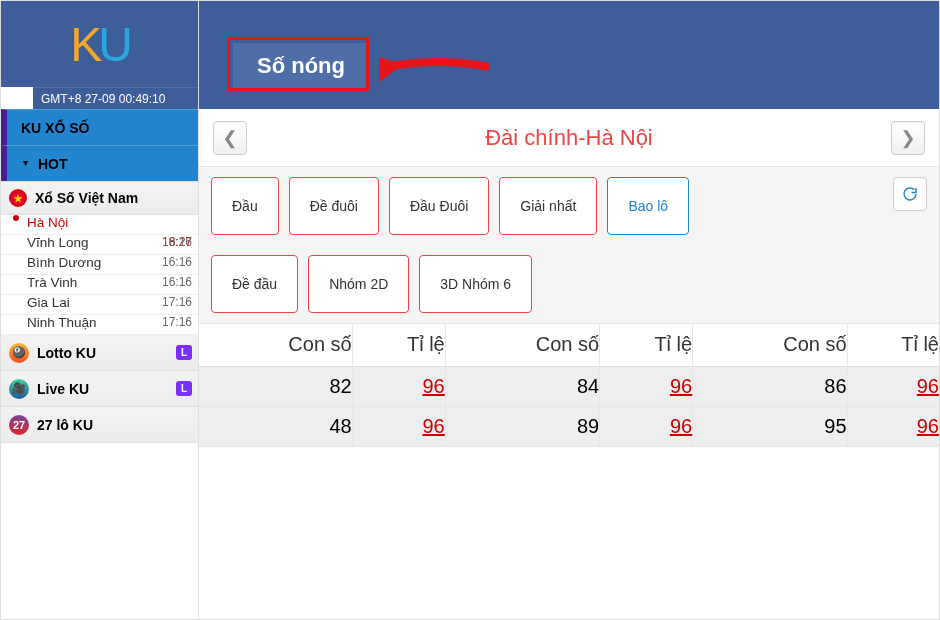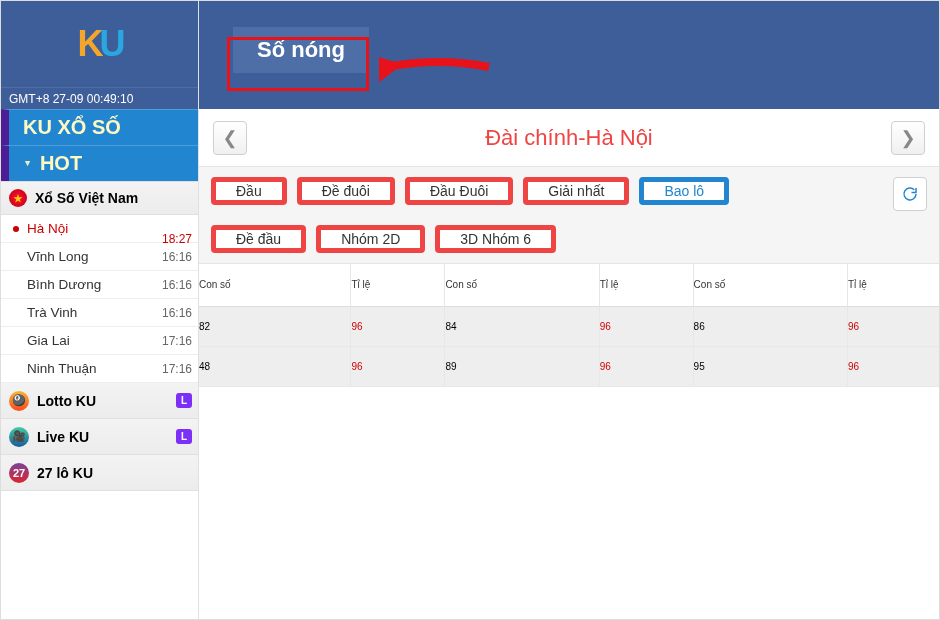--- a/index.html
+++ b/index.html
@@ -2,63 +2,63 @@
 <html><head>
 <meta charset="utf-8">
 <style>
   * { box-sizing: border-box; margin: 0; padding: 0; }
   html, body { width: 940px; height: 620px; font-family: Arial, sans-serif; background: #fff; }
   .app { display: flex; width: 940px; height: 620px; position: relative; border: 1px solid #ddd; }
 
   
   .sidebar { width: 198px; flex: 0 0 198px; background: #fff; border-right: 1px solid #e0e0e0; display: flex; flex-direction: column; overflow: hidden; }
   .logo-area { background: #3e5e9a; height: 86px; display: flex; align-items: center; justify-content: center; }
-  .logo-text { font-size: 36px; font-weight: 700; letter-spacing: -4px; }
+  .logo-text { font-size: 48px; font-weight: 400; letter-spacing: -4px; }
   .logo-k { color: #f4a62a; }
   .logo-u { color: #2aa7e0; }
-  .clock { background: #3e5e9a; color: #fff; font-size: 12px; height: 22px; display: flex; align-items: center; padding-left: 8px; border-top: 1px solid rgba(255,255,255,.1); }
-  .nav-section { background: #2285cf; color: #fef9c3; font-size: 20px; font-weight: bold; height: 36px; display: flex; align-items: center; padding-left: 14px; border-top: 1px solid rgba(255,255,255,.2); border-left: 8px solid #4c1d95; cursor: pointer; }
+  .clock { background: #3e5e9a; color: #fff; font-size: 12px; height: 22px; display: flex; align-items: center; padding-left: 8px; border-top: 1px solid rgba(255,255,255,.1); margin-left: 32px; }
+  .nav-section { background: #2285cf; color: #000000; font-size: 14px; font-weight: bold; height: 36px; display: flex; align-items: center; padding-left: 14px; border-top: 1px solid rgba(255,255,255,.2); border-left: 6px solid #4c1d95; cursor: pointer; }
   .nav-section.hot::before { content: "▲"; transform: rotate(180deg); font-size: 9px; margin-right: 8px; opacity: .9; display:inline-block;}
   .vn-head { height: 34px; display: flex; align-items: center; padding-left: 8px; font-size: 14px; font-weight: bold; color: #000; background: linear-gradient(#f3f3f3,#ececec); border-top: 1px solid #e0e0e0; border-bottom: 1px solid #e0e0e0; }
   .vn-head .star { width: 18px; height: 18px; border-radius: 50%; background: radial-gradient(circle,#f14,#b00); margin-right: 8px; display:flex;align-items:center;justify-content:center;color:#ffd000;font-size:10px;}
-  .lot-item { height: 28px; display: flex; align-items: center; justify-content: space-between; padding: 0 6px 0 26px; font-size: 13.5px; color: #333; border-bottom: 1px solid #eee; cursor: pointer; }
+  .lot-item { height: 20px; display: flex; justify-content: space-between; padding: 0 6px 0 26px; font-size: 13.5px; color: #333; border-bottom: 1px solid #eee; cursor: pointer; }
   .lot-item .time { font-size: 12px; color: #666; }
   .lot-item.active { color: #c00; }
   .lot-item.active .time { color: #c00; margin-top: 20px; }
   .lot-item .dot { width: 6px; height: 6px; background: #c00; border-radius: 50%; position: absolute; margin-left: -14px; }
   .cat-item { height: 36px; display: flex; align-items: center; padding: 0 6px 0 8px; font-size: 14px; font-weight: bold; color: #000; background: linear-gradient(#f3f3f3,#ececec); border-bottom: 1px solid #e0e0e0; cursor: pointer; justify-content: space-between; }
   .cat-item .left { display: flex; align-items: center; gap: 8px; }
   .cat-icon { width: 20px; height: 20px; border-radius: 50%; display:flex;align-items:center;justify-content:center;font-size:11px;color:#fff;}
   .ic1{background:linear-gradient(#f7b733,#fc4a1a);} .ic2{background:linear-gradient(#43cea2,#185a9d);} .ic3{background:linear-gradient(#7b4397,#dc2430);}
   .badge { background:#7b2ff7; color:#fff; font-size:10px; font-weight:bold; padding:2px 5px; border-radius:3px; }
 
   
   .main { flex: 1; background: #3e5e9a; display: flex; flex-direction: column; position: relative; }
   .top-tab-area { height: 108px; position: relative; }
-  .tab-box { position:absolute; left:32px; top:24px; background:#4e6ea7; color:#fff; font-size:22px; font-weight:bold; padding:10px 24px; border:2px solid #3e5e9a; }
+  .tab-box { position:absolute; left:32px; top:40px; background:#4e6ea7; color:#fff; font-size:22px; font-weight:bold; padding:10px 24px; border:2px solid #3e5e9a; }
   .tab-highlight { position:absolute; left:28px; top:36px; width:142px; height:54px; border:3px solid #e8121a; pointer-events:none;}
   .arrow-svg{position:absolute;left:180px;top:46px;pointer-events:none;}
 
   .content { flex:1; background:#fff; margin:0; display:flex;flex-direction:column; }
   .title-row{display:flex;align-items:center;justify-content:space-between;height:58px;padding:0 14px;border-bottom:1px solid #e5e5e5;}
   .nav-btn{width:34px;height:34px;border:1px solid #cfcfcf;border-radius:4px;background:linear-gradient(#fff,#f0f0f0);display:flex;align-items:center;justify-content:center;font-size:18px;color:#888;cursor:pointer;}
   .page-title{font-size:22px;color:#ef4444;}
 
   .filter-bar{background:#f5f5f5;padding:10px 12px;border-bottom:1px solid #e5e5e5;display:flex;align-items:flex-start;gap:12px;}
   .filter-wrap{display:flex;flex-wrap:wrap;gap:10px;max-width:640px;}
-  .pill{padding:1px 20px;border:5px solid #ef4444;border-radius:4px;background:#fff;font-size:14px;color:#333;cursor:pointer;white-space:nowrap;}
+  .pill{padding:20px 20px;border:1px solid #ef4444;border-radius:4px;background:#fff;font-size:14px;color:#333;cursor:pointer;white-space:nowrap;}
   .pill.active{border-color:#2285cf;color:#2285cf;}
   .refresh{margin-left:auto;width:34px;height:34px;border:1px solid #cfcfcf;border-radius:4px;background:#fff;display:flex;align-items:center;justify-content:center;cursor:pointer;}
   .refresh svg{width:18px;height:18px;}
 
-  table.data{width:100%;border-collapse:collapse;font-size:10px;text-align:left;}
+  table.data{width:100%;border-collapse:collapse;font-size:20px;text-align:right;}
   table.data th{height:42px;background:#fff;font-weight:normal;color:#333;border-bottom:1px solid #ddd;}
   table.data td{height:40px;border-bottom:1px solid #e7e7e7;margin-top:16px;}
   table.data tbody tr{background:#eee;}
-  table.data td.rate{color:#c00;}
+  table.data td.rate{color:#c00;text-decoration:underline;}
   table.data td,table.data th{border-right:1px solid #e7e7e7;}
   table.data td:last-child,table.data th:last-child{border-right:none;}
 </style>
 </head>
 <body>
 
 <div class="app">
 
   <div class="sidebar">
     <div class="logo-area">

